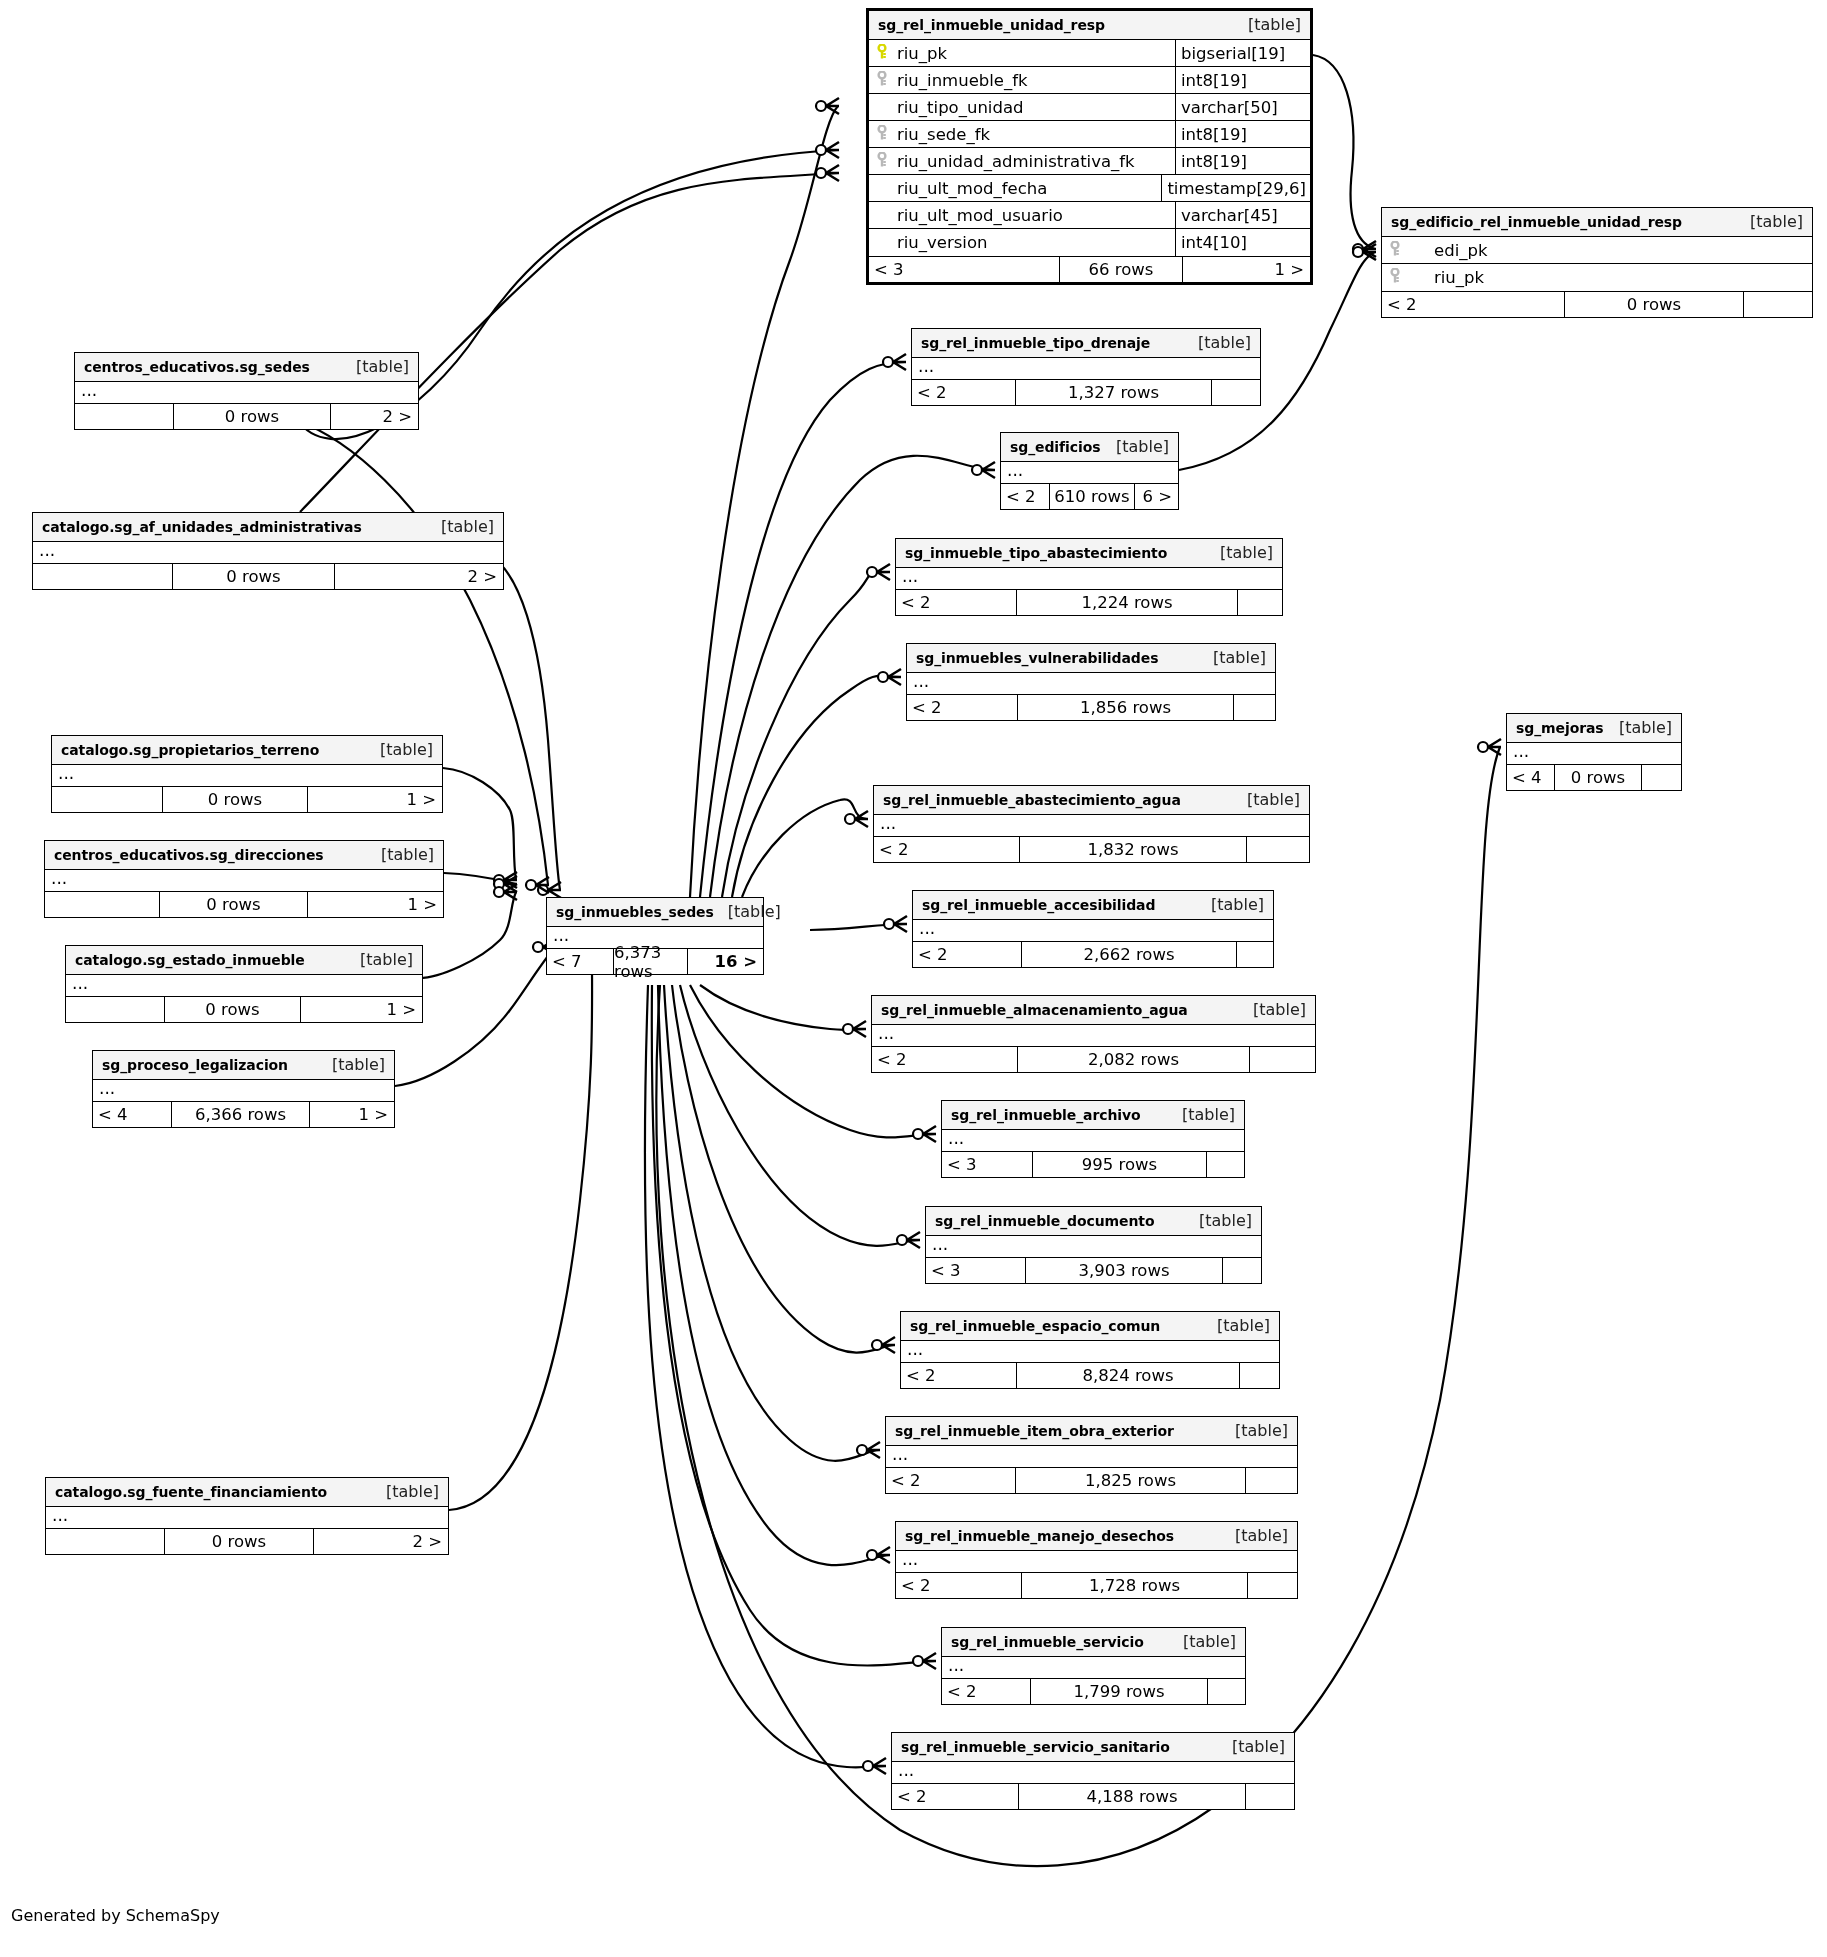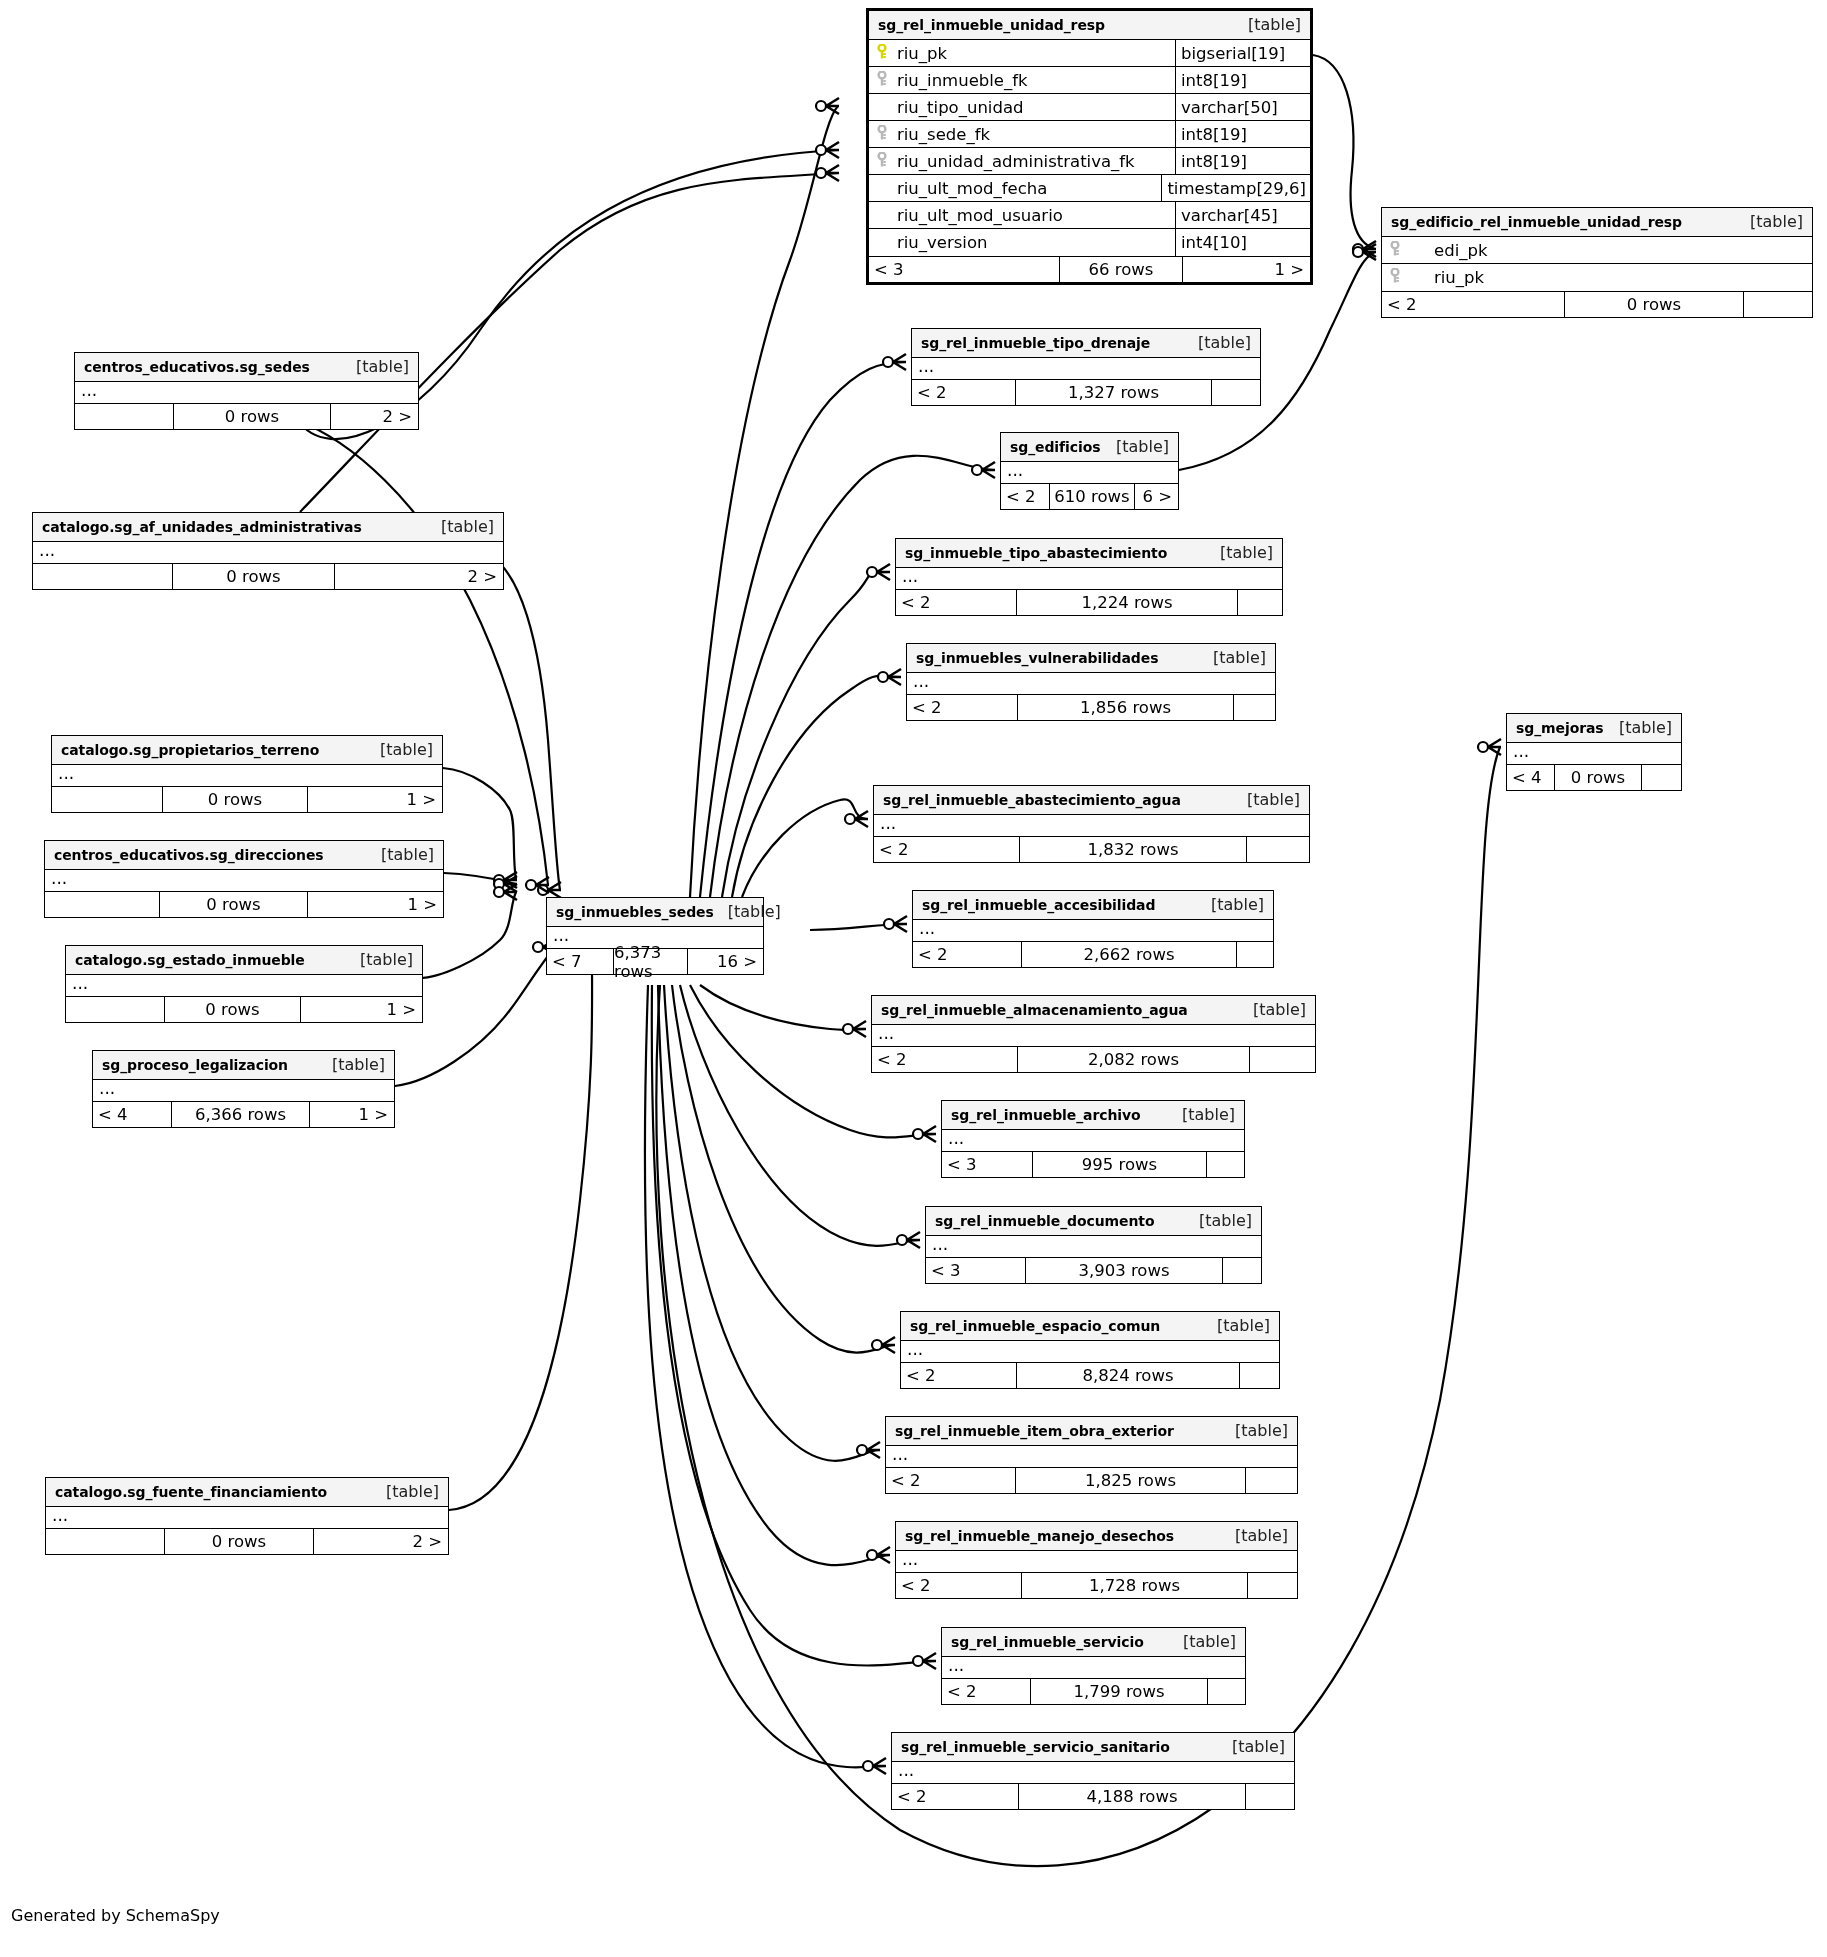--- a/index.html
+++ b/index.html
@@ -562,18 +562,18 @@
     </div>
     <div class="tbl" style="left: 546px; top: 897px; width: 218px;">
       <div class="hdr">
         <span class="nm">sg_inmuebles_sedes</span>
         <span class="tg">[table]</span>
       </div>
       <div class="dots" style="border-bottom: 1.5px solid rgb(0, 0, 0);">...</div>
       <div class="ftr">
         <div class="f1" style="flex: 0 0 66px;">&lt; 7</div>
         <div class="f2" style="flex: 1 1 auto;">6,373 rows</div>
-        <div class="f3" style="flex: 0 0 75px;">16 &gt;</div>
+        <div class="f3" style="flex: 0 0 75px; font-weight: bold;">16 &gt;</div>
       </div>
     </div>
   </div>
 
 <div id="credit">Generated by SchemaSpy</div>
 
 </body></html>

